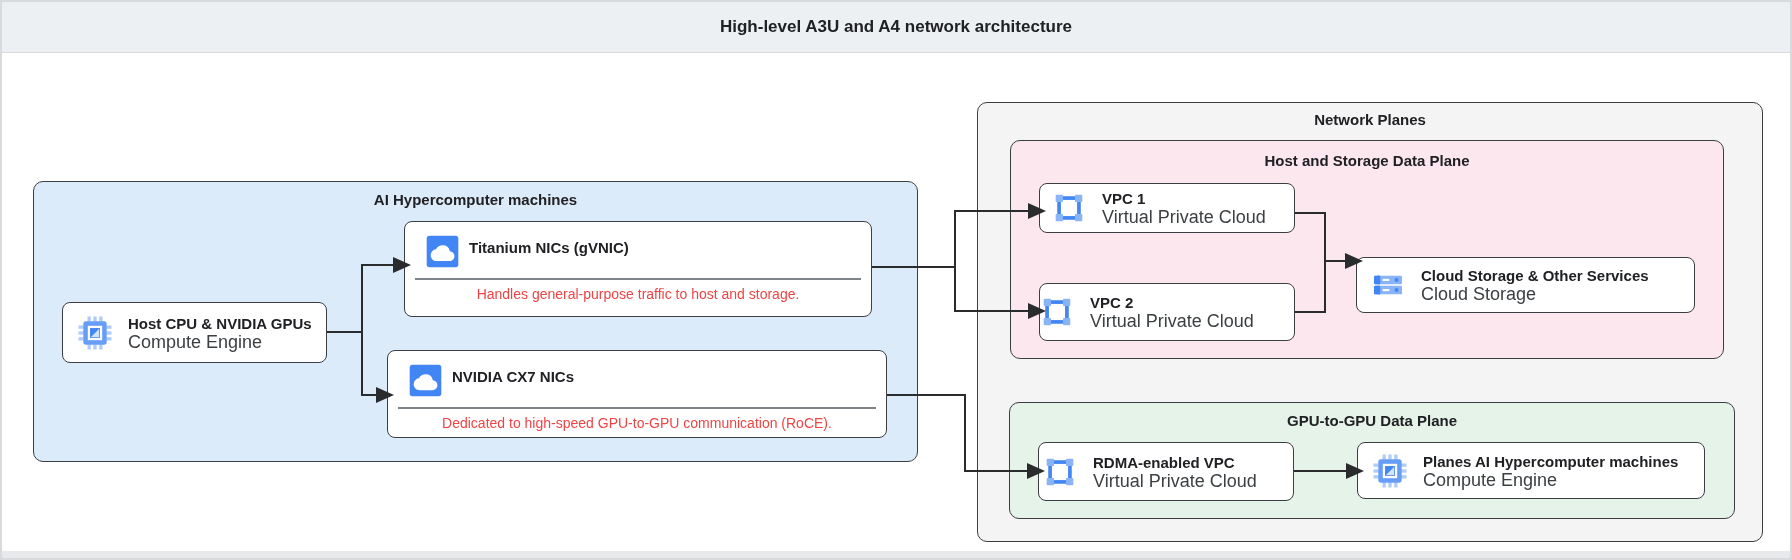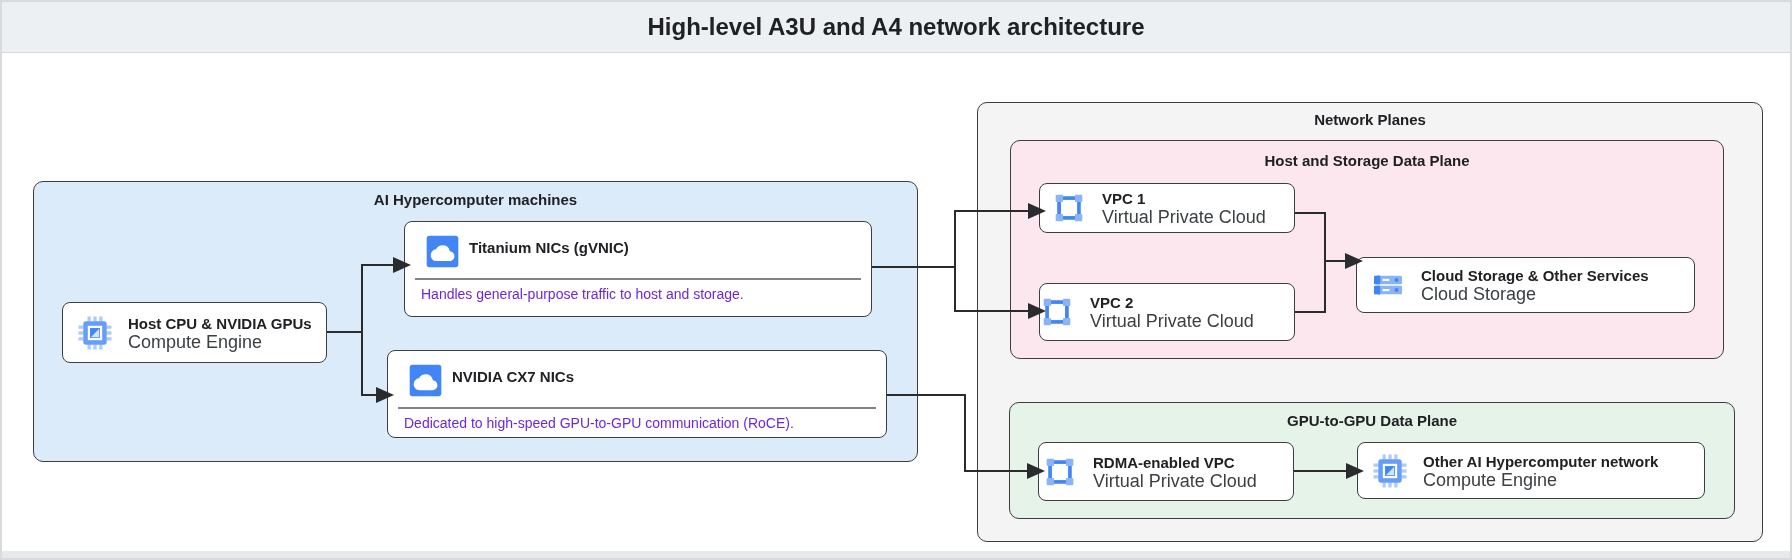--- a/index.html
+++ b/index.html
@@ -6,21 +6,21 @@
   .canvas{
     position:relative;width:1792px;height:560px;box-sizing:border-box;
     background:#ffffff;border:2px solid #d9dadd;overflow:hidden;
     font-family:"Liberation Sans", sans-serif;color:#202124;
   }
   .header{
     position:absolute;left:0;top:0;right:0;height:50px;
     background:#edf0f2;border-bottom:1px solid #d7dadc;
     display:flex;align-items:center;justify-content:center;
   }
-  .header-title{font-size:24px;font-weight:700;color:#202124;}
+  .header-title{font-size:17px;font-weight:700;color:#202124;}
   .group{position:absolute;border:1.6px solid #3b3e42;border-radius:10px;box-sizing:border-box;}
   .group-label{position:absolute;left:0;right:0;text-align:center;font-size:15px;font-weight:700;color:#202124;}
   .g-ai{left:31px;top:179px;width:885px;height:281px;background:#dcebfa;}
   .g-np{left:975px;top:100px;width:786px;height:440px;background:#f4f4f5;}
   .g-hs{left:1008px;top:138px;width:714px;height:219px;background:#fce7ef;}
   .g-gpu{left:1007px;top:400px;width:726px;height:117px;background:#e6f3e8;}
 
   .node{
     position:absolute;background:#ffffff;border:1.6px solid #3b3e42;border-radius:8px;
     box-sizing:border-box;display:flex;align-items:center;gap:15px;padding-left:14px;
@@ -30,21 +30,21 @@
   .node-title{font-size:15px;font-weight:700;color:#202124;white-space:nowrap;}
   .node-sub{font-size:18px;font-weight:400;color:#3c4043;white-space:nowrap;}
 
   .nic-node{
     position:absolute;background:#ffffff;border:1.6px solid #3b3e42;border-radius:8px;
     box-sizing:border-box;
   }
   .nic-head{display:flex;align-items:center;gap:10px;padding:13px 0 0 21px;}
   .nic-head .node-title{margin-top:-12px;}
   .nic-divider{position:absolute;left:10px;right:10px;top:56px;height:1.6px;background:#7f8489;}
-  .nic-desc{position:absolute;left:16px;right:0;top:64px;text-align:left;font-size:14px;color:#6d28d9;}
+  .nic-desc{position:absolute;left:0;right:0;top:64px;text-align:center;font-size:14px;color:#ef4444;}
 
   .connectors{position:absolute;left:0;top:0;width:1792px;height:560px;pointer-events:none;}
   .bottom-strip{position:absolute;left:0;right:0;bottom:0;height:7px;background:#e8e9eb;}
 </style>
 </head>
 <body>
 
 <div class="canvas">
 
   <div class="header">
@@ -221,21 +221,21 @@
             <rect x="19.6" y="10.9" width="3.4" height="2.2"></rect>
             <rect x="19.6" y="14.8" width="3.4" height="2.2"></rect>
         </g>
         <rect x="4.2" y="4.2" width="15.6" height="15.6" rx="1.8" fill="#669df6"></rect>
         <rect x="7.2" y="7.2" width="9.6" height="9.6" fill="#ffffff"></rect>
         <rect x="8.7" y="8.7" width="6.6" height="6.6" fill="#4285f4"></rect>
         <path d="M9.2,14.8 L14.8,9.2 L14.8,14.8 Z" fill="#d2e3fc"></path>
       </svg>
     </span>
     <span class="node-text">
-      <span class="node-title">Other AI Hypercomputer network</span>
+      <span class="node-title">Planes AI Hypercomputer machines</span>
       <span class="node-sub">Compute Engine</span>
     </span>
   </div>
 
   <svg class="connectors">
     <defs>
       <marker id="arrow" viewBox="0 0 10 8" refX="1" refY="4" markerWidth="10" markerHeight="8" orient="auto">
         <path d="M0,0 L9,4 L0,8 Z" fill="#2a2b2d"></path>
       </marker>
     </defs>

